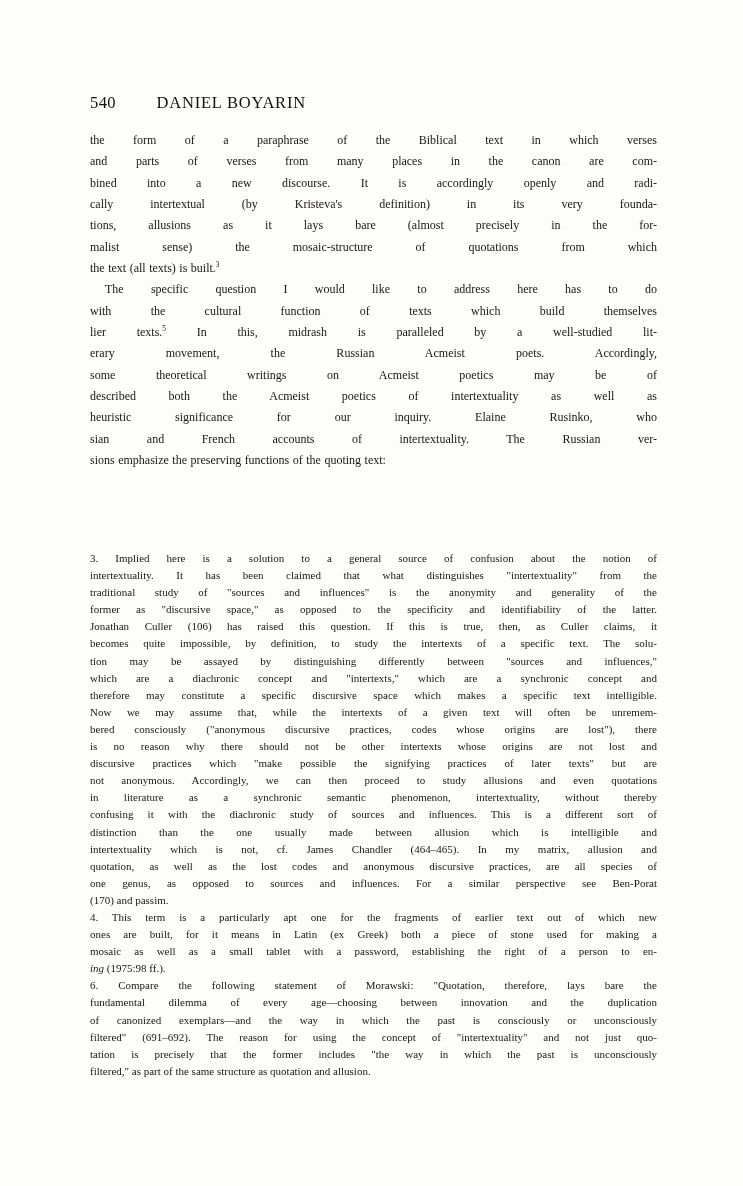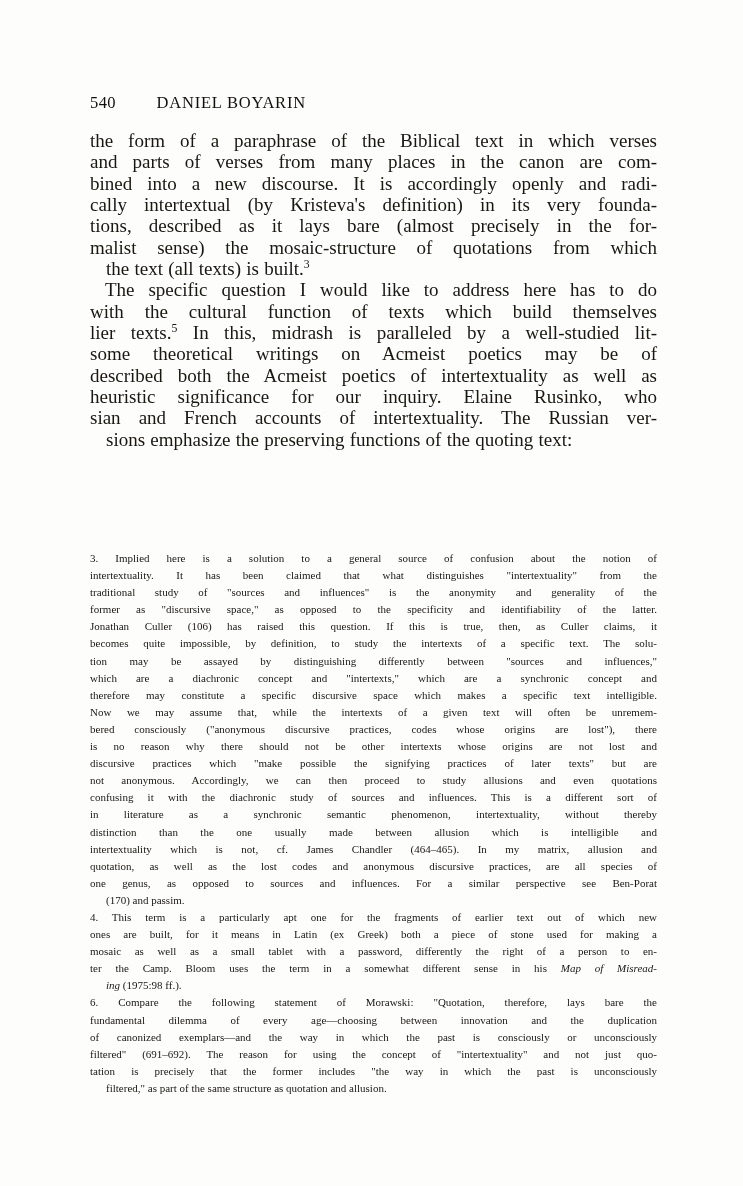--- a/index.html
+++ b/index.html
@@ -14,56 +14,57 @@
   }
   .running-header {
     position:absolute; top:93px; left:90px; width:567px;
     font-size:16.5px; letter-spacing:0.4px; color:#12100c;
     white-space:nowrap;
   }
   .page-number { display:inline-block; }
   .running-author { display:inline-block; margin-left:36px; letter-spacing:0.8px; }
   .body-text {
     position:absolute; top:130px; left:90px; width:567px;
-    font-size:19px; line-height:21.35px;
+    font-size:12px; line-height:21.35px;
     word-spacing:0.5px;
   }
   .footnotes {
     position:absolute; top:550px; left:90px; width:567px;
     font-size:11px; line-height:17.1px;
   }
   .line {
     text-align:justify;
     text-align-last:justify;
   }
-  .line.last { text-align-last:left;margin-left:16px; }
+  .line.last { text-align-last:left; }
   .line.indent { text-indent:15px; }
   sup { font-size:0.62em; line-height:0; vertical-align:super; }
   i { font-style:italic; }
 </style>
 </head>
 <body>
 
 <div class="page">
   <div class="running-header">
     <span class="page-number">540</span>
     <span class="running-author">DANIEL BOYARIN</span>
   </div>
 
   <div class="body-text">
       <div class="line">the form of a paraphrase of the Biblical text in which verses</div>
       <div class="line">and parts of verses from many places in the canon are com-</div>
       <div class="line">bined into a new discourse. It is accordingly openly and radi-</div>
       <div class="line">cally intertextual (by Kristeva's definition) in its very founda-</div>
-      <div class="line">tions, described as it lays bare (almost precisely in the for-</div>
+      <div class="line">tions, allusions as it lays bare (almost precisely in the for-</div>
       <div class="line">malist sense) the mosaic-structure of quotations from which</div>
       <div class="line last">the text (all texts) is built.<sup>3</sup></div>
       <div class="line indent">The specific question I would like to address here has to do</div>
       <div class="line">with the cultural function of texts which build themselves</div>
       <div class="line">lier texts.<sup>5</sup> In this, midrash is paralleled by a well-studied lit-</div>
+      <div class="line">erary movement, the Russian Acmeist poets. Accordingly,</div>
       <div class="line">some theoretical writings on Acmeist poetics may be of</div>
       <div class="line">described both the Acmeist poetics of intertextuality as well as</div>
       <div class="line">heuristic significance for our inquiry. Elaine Rusinko, who</div>
       <div class="line">sian and French accounts of intertextuality. The Russian ver-</div>
       <div class="line last">sions emphasize the preserving functions of the quoting text:</div>
     </div>
 
   <div class="footnotes">
       <div class="line">3. Implied here is a solution to a general source of confusion about the notion of</div>
       <div class="line">intertextuality. It has been claimed that what distinguishes "intertextuality" from the</div>
@@ -72,31 +73,30 @@
       <div class="line">Jonathan Culler (106) has raised this question. If this is true, then, as Culler claims, it</div>
       <div class="line">becomes quite impossible, by definition, to study the intertexts of a specific text. The solu-</div>
       <div class="line">tion may be assayed by distinguishing differently between "sources and influences,"</div>
       <div class="line">which are a diachronic concept and "intertexts," which are a synchronic concept and</div>
       <div class="line">therefore may constitute a specific discursive space which makes a specific text intelligible.</div>
       <div class="line">Now we may assume that, while the intertexts of a given text will often be unremem-</div>
       <div class="line">bered consciously ("anonymous discursive practices, codes whose origins are lost"), there</div>
       <div class="line">is no reason why there should not be other intertexts whose origins are not lost and</div>
       <div class="line">discursive practices which "make possible the signifying practices of later texts" but are</div>
       <div class="line">not anonymous. Accordingly, we can then proceed to study allusions and even quotations</div>
+      <div class="line">in literature as a synchronic semantic phenomenon, intertextuality, without thereby</div>
       <div class="line">confusing it with the diachronic study of sources and influences. This is a different sort of</div>
-      <div class="line">in literature as a synchronic semantic phenomenon, intertextuality, without thereby</div>
       <div class="line">distinction than the one usually made between allusion which is intelligible and</div>
       <div class="line">intertextuality which is not, cf. James Chandler (464–465). In my matrix, allusion and</div>
       <div class="line">quotation, as well as the lost codes and anonymous discursive practices, are all species of</div>
       <div class="line">one genus, as opposed to sources and influences. For a similar perspective see Ben-Porat</div>
       <div class="line last">(170) and passim.</div>
       <div class="line">4. This term is a particularly apt one for the fragments of earlier text out of which new</div>
       <div class="line">ones are built, for it means in Latin (ex Greek) both a piece of stone used for making a</div>
-      <div class="line">mosaic as well as a small tablet with a password, differently the right of a person to en-</div>
-      <div class="line">ter the Camp. Bloom uses the term in a somewhat different sense in his <i>Map of Misread-</i></div>
+      <div class="line">mosaic as well as a small tablet with a password, establishing the right of a person to en-</div>
       <div class="line last"><i>ing</i> (1975:98 ff.).</div>
       <div class="line">6. Compare the following statement of Morawski: "Quotation, therefore, lays bare the</div>
       <div class="line">fundamental dilemma of every age—choosing between innovation and the duplication</div>
       <div class="line">of canonized exemplars—and the way in which the past is consciously or unconsciously</div>
       <div class="line">filtered" (691–692). The reason for using the concept of "intertextuality" and not just quo-</div>
       <div class="line">tation is precisely that the former includes "the way in which the past is unconsciously</div>
       <div class="line last">filtered," as part of the same structure as quotation and allusion.</div>
     </div>
 </div>
 

